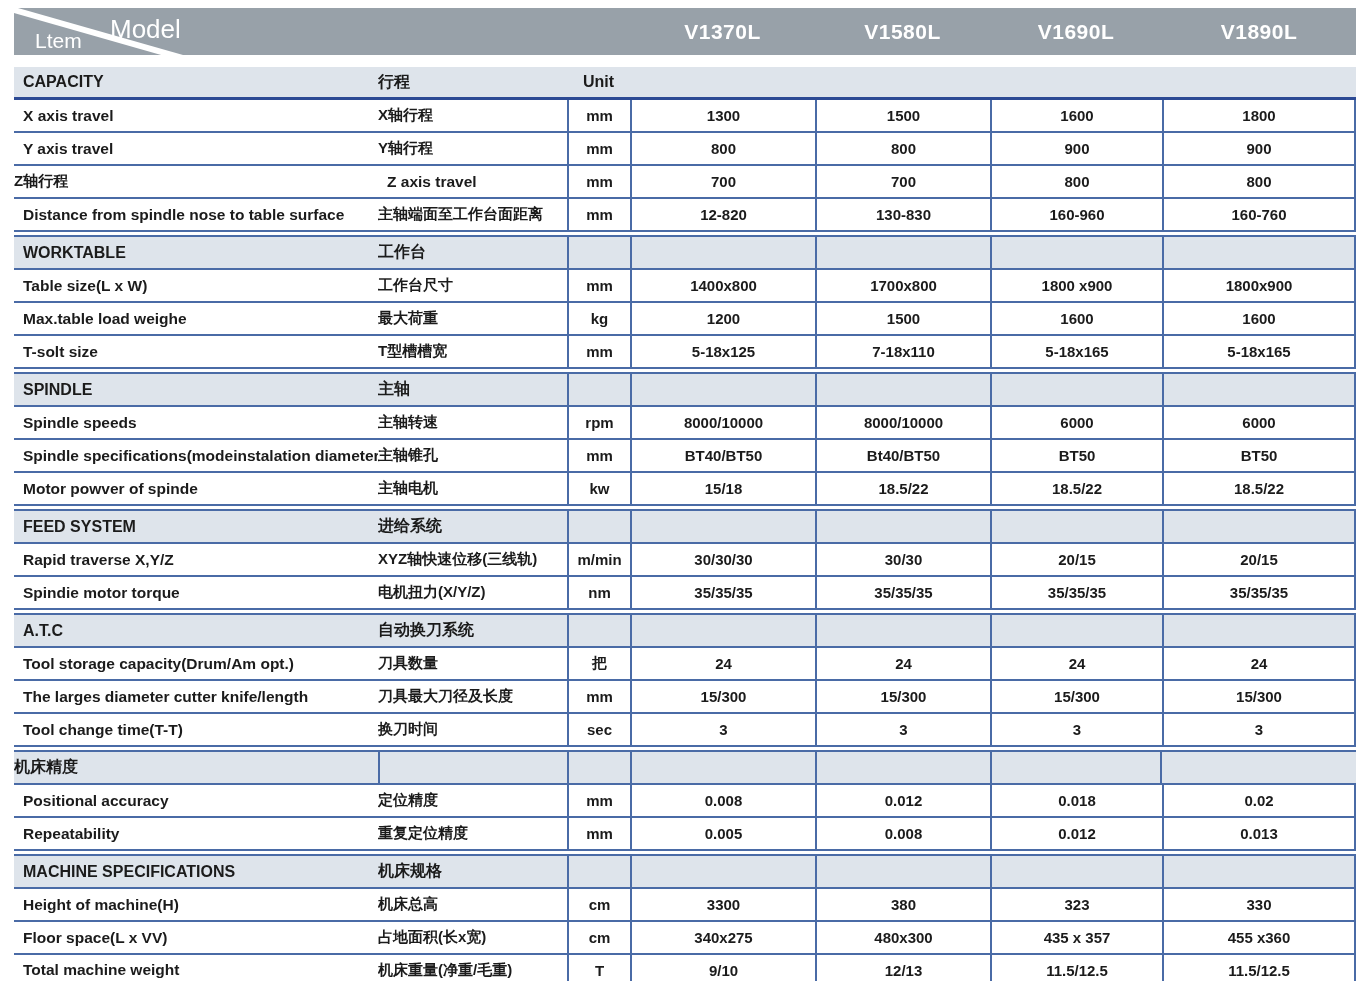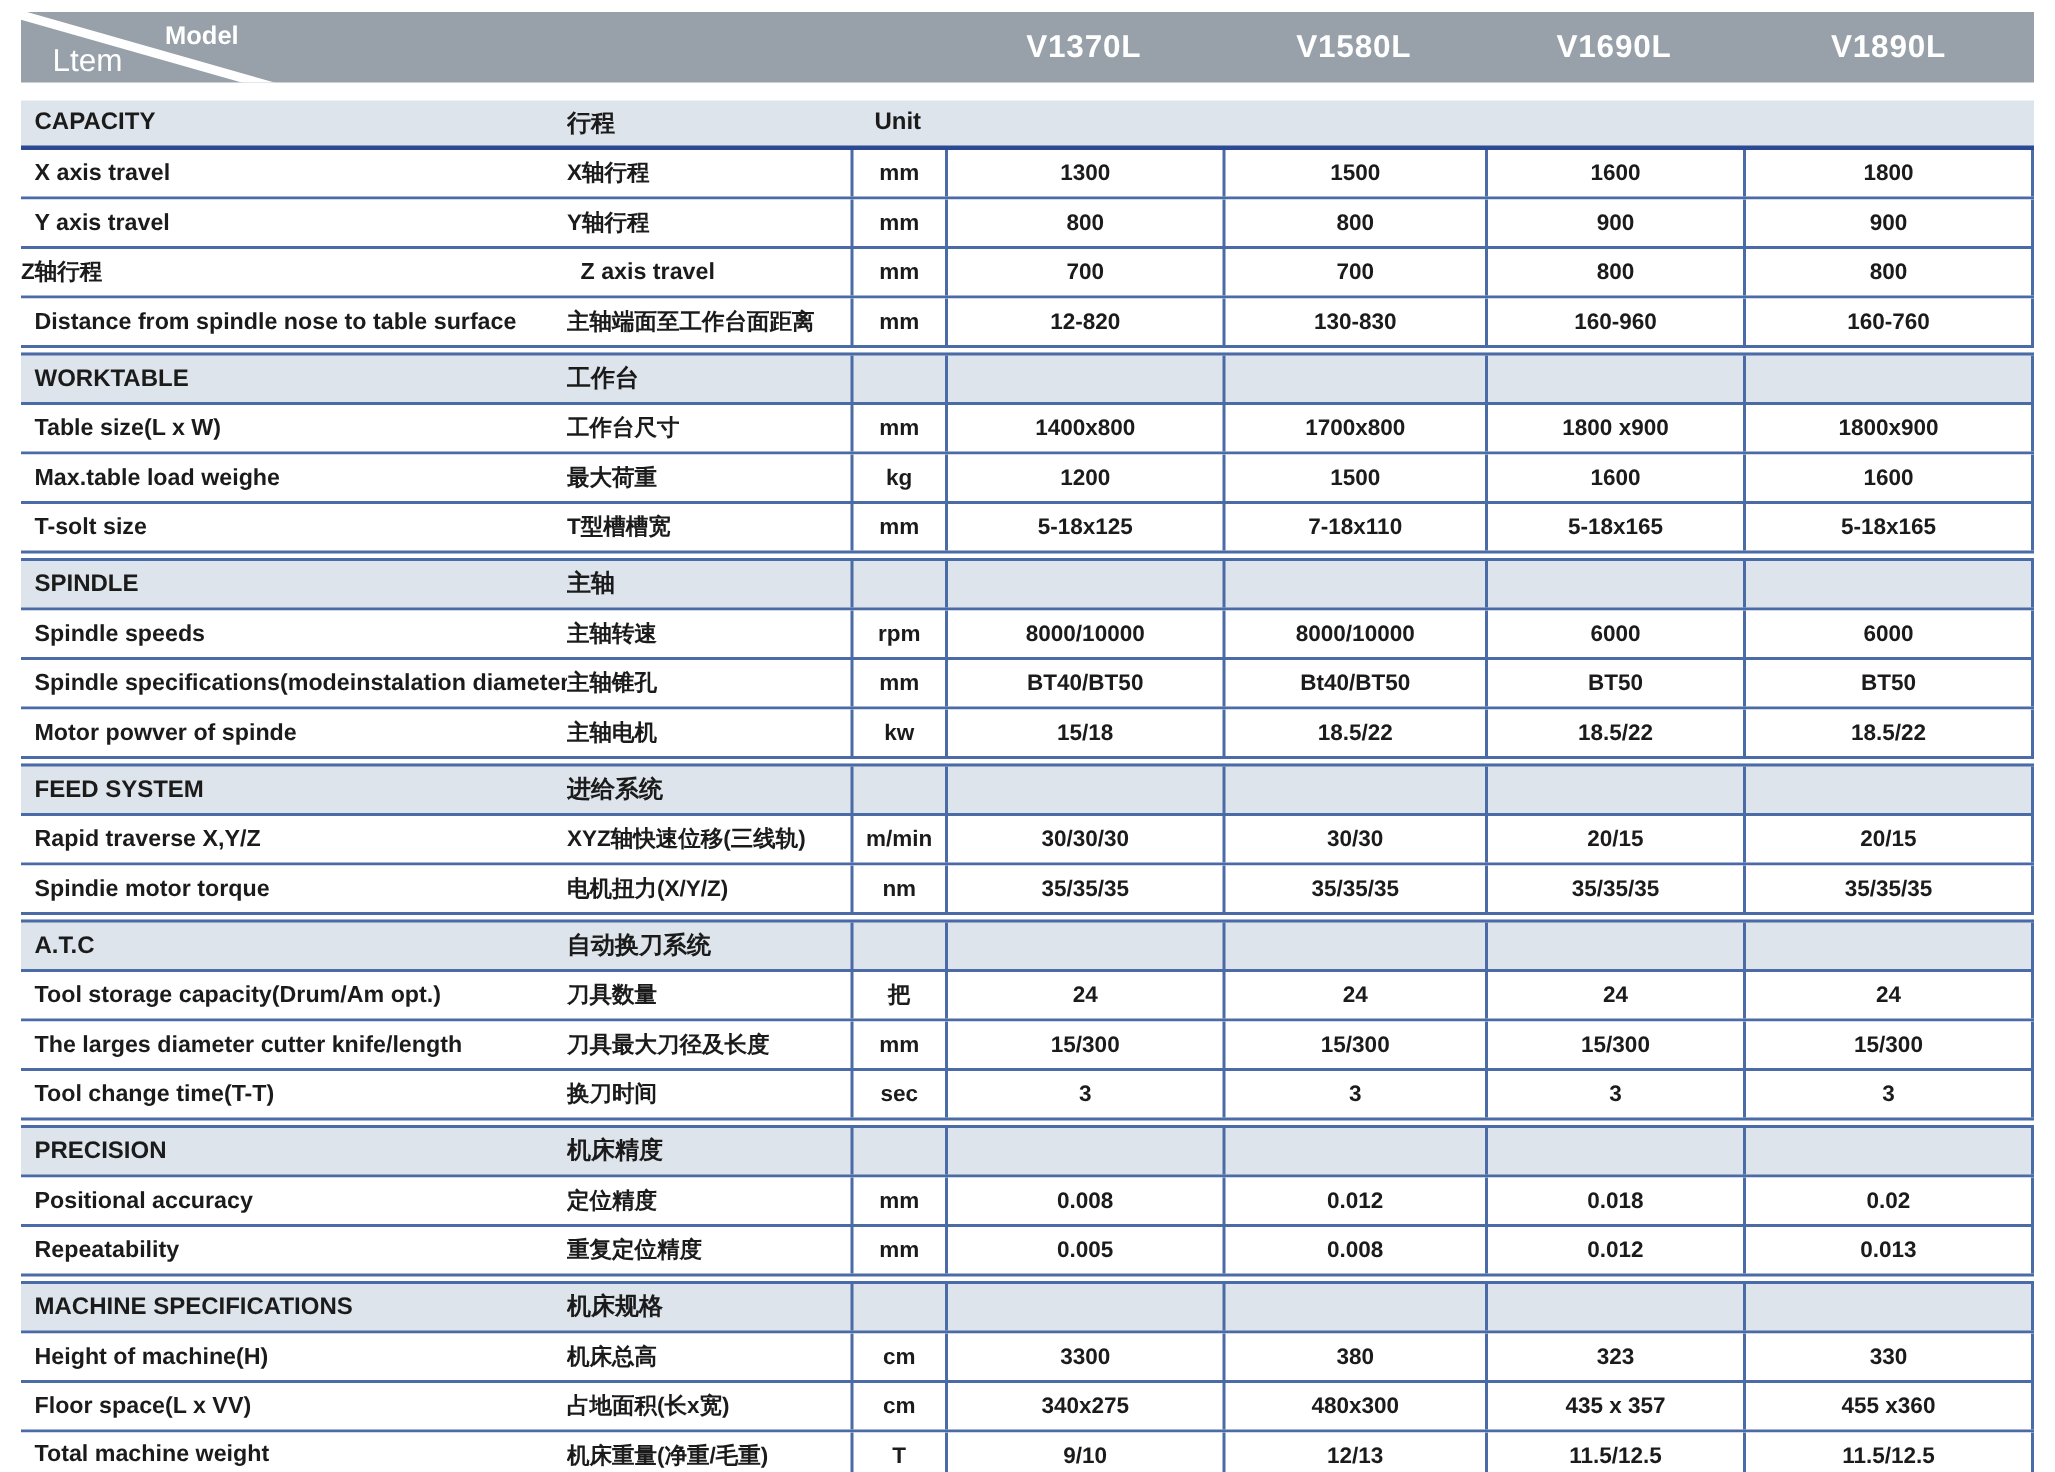--- a/index.html
+++ b/index.html
@@ -17,21 +17,21 @@
     color:var(--txt);
   }
   #spec-table{position:absolute;left:14px;top:8px;width:1342px;}
   .grid{display:grid;grid-template-columns:364px 189px 63px 185px 175px 172px 194px;}
 
   
   .hdr{height:47px;background:var(--gray);margin-bottom:2px;}
   .corner{grid-column:1/4;position:relative;overflow:hidden;}
   .diag{position:absolute;top:-2px;left:-3px;width:182px;height:6px;background:#ffffff;
         transform-origin:0 0;transform:rotate(15.9deg);}
-  .corner-top{position:absolute;left:96px;top:6px;color:#fff;font-weight:bold;font-size:17px;}
+  .corner-top{position:absolute;left:96px;top:6px;color:#fff;font-weight:normal;font-size:26px;}
   .corner-bottom{position:absolute;left:21px;bottom:2px;color:#fff;font-weight:normal;font-size:21px;}
   .model-cell{display:flex;align-items:center;justify-content:center;color:#fff;
               font-weight:bold;font-size:21px;letter-spacing:.5px;}
 
   
   .sec-row{height:35px;background:var(--secbg);margin-top:3px;
            border-top:2px solid var(--line);border-bottom:2px solid var(--line);}
   .sec-row.sec-first{margin-top:12px;border-top:none;border-bottom:3px solid var(--dark);height:33px;}
   .sec-row .cell{display:flex;align-items:center;font-weight:bold;font-size:16px;}
 
@@ -238,21 +238,20 @@
       <div class="grid data-row">
         <div class="cell c-en">Tool change time(T-T)</div>
         <div class="cell c-zh">换刀时间</div>
         <div class="cell c-unit vline">sec</div>
         <div class="cell c-val vline">3</div>
         <div class="cell c-val vline">3</div>
         <div class="cell c-val vline">3</div>
         <div class="cell c-val vline vline-r">3</div>
       </div>
       <div class="grid sec-row">
-        <div class="cell c-en">PRECISION</div>
         <div class="cell c-zh">机床精度</div>
         <div class="cell c-unit vline"></div>
         <div class="cell c-val vline"></div>
         <div class="cell c-val vline"></div>
         <div class="cell c-val vline"></div>
         <div class="cell c-val vline vline-r"></div>
       </div>
       <div class="grid data-row">
         <div class="cell c-en">Positional accuracy</div>
         <div class="cell c-zh">定位精度</div>

